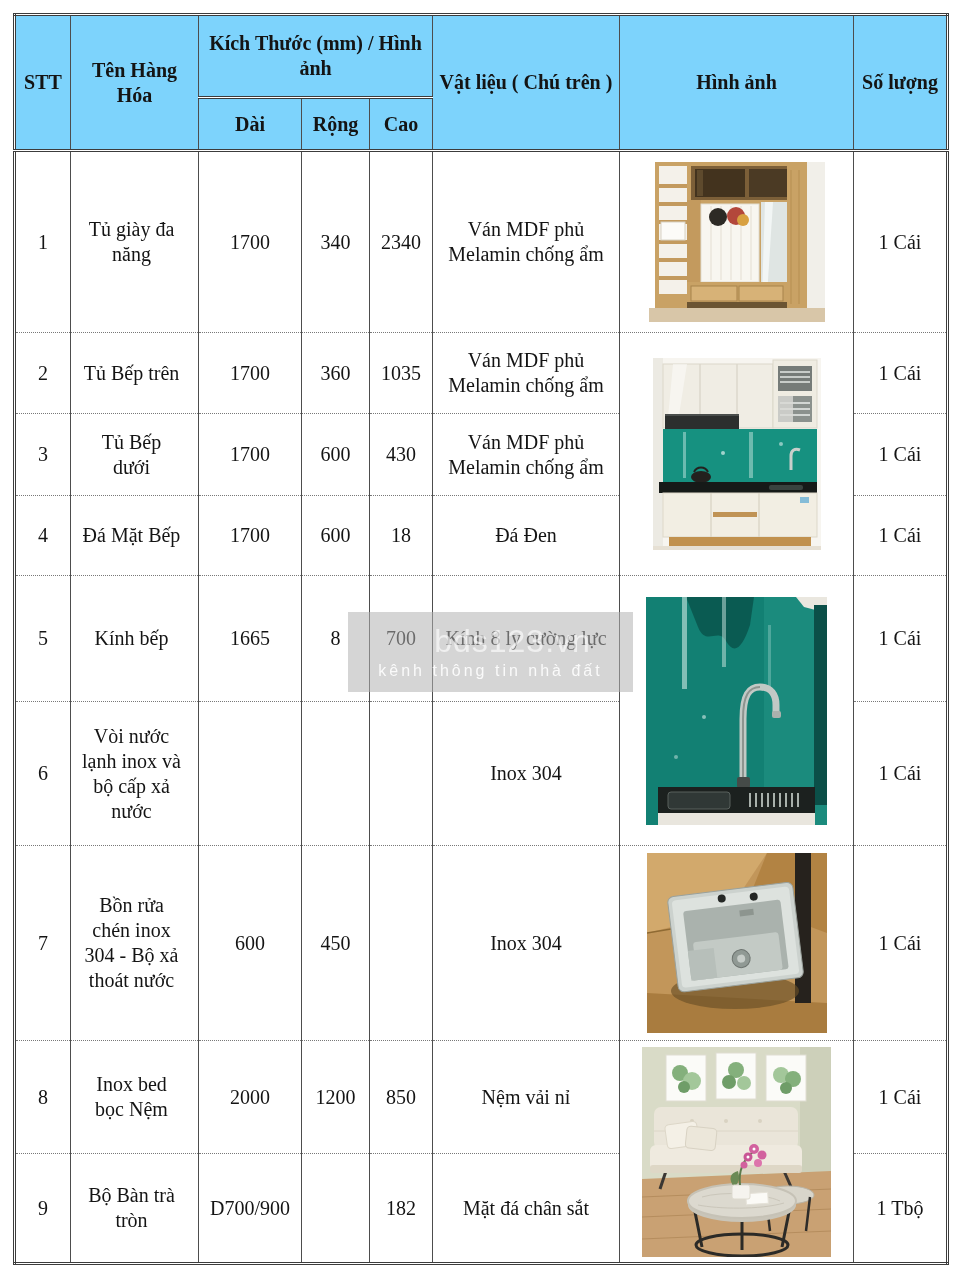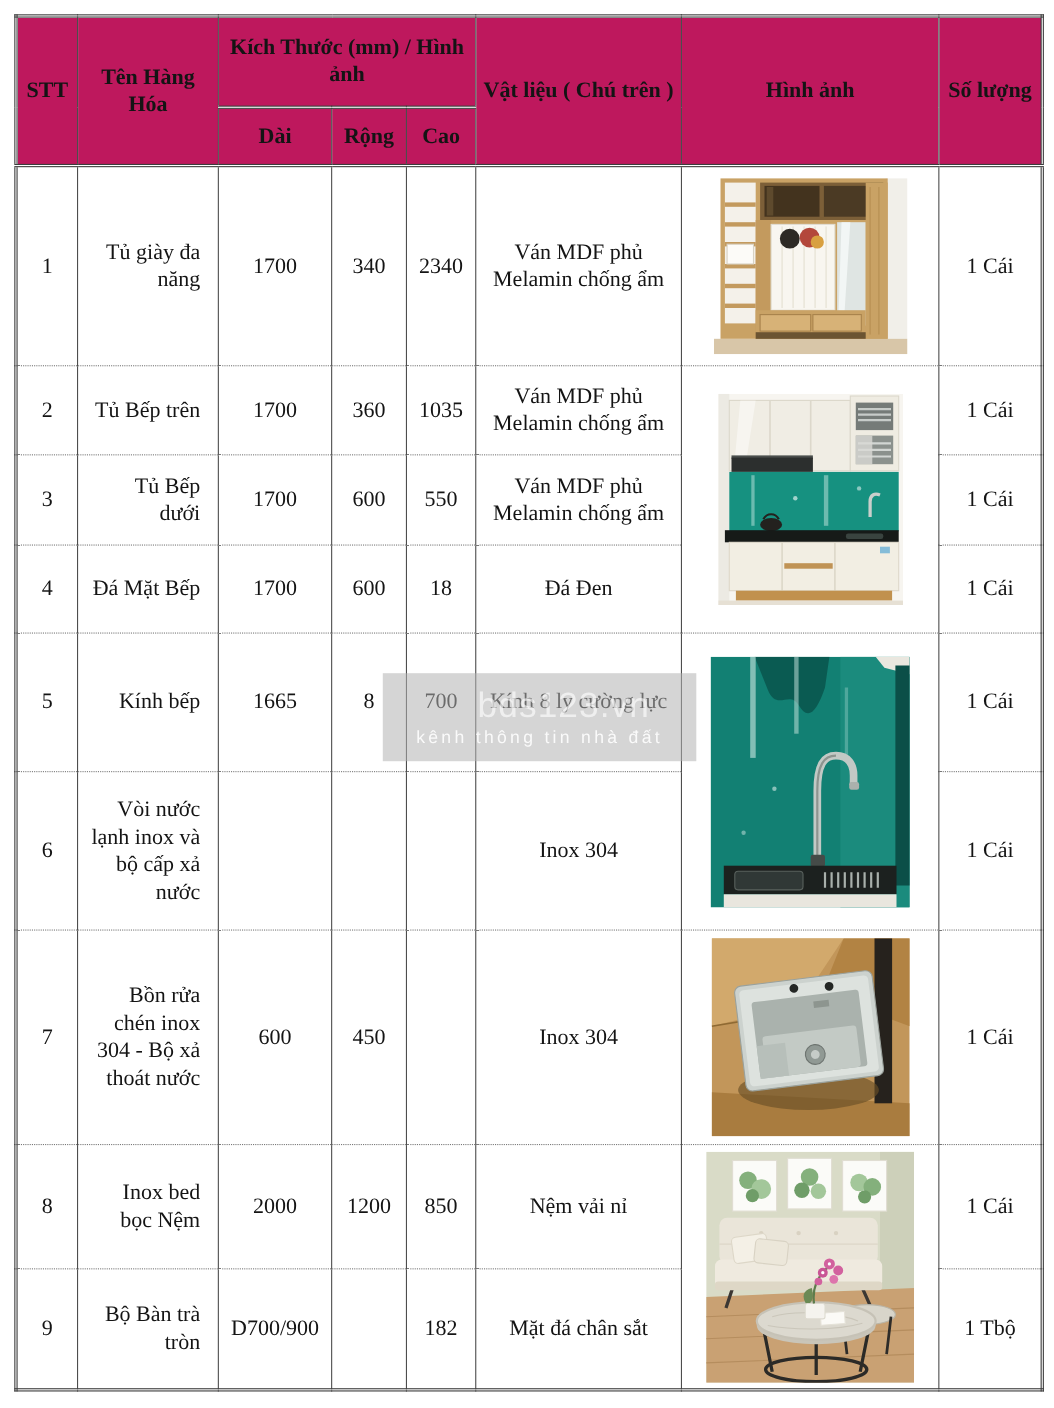--- a/index.html
+++ b/index.html
@@ -25,38 +25,38 @@
     font-size:20px;
     line-height:1.25;
     text-align:center;
     padding:0 4px;
     overflow:hidden;
   }
   thead th{
     font-weight:bold;
     border-top:1px solid #4d4d4d;
     border-bottom:3px double #3c3c3c;
-    background:#be185d;
+    background:#7dd3fc;
   }
   tbody td{
     border-top:1px dotted #787878;
     border-bottom:1px dotted #787878;
   }
   tr.hrow1{height:83px;}
   tr.hrow2{height:53px;}
   tr.r1{height:182px;}
   tr.r2{height:81px;}
   tr.r3{height:82px;}
   tr.r4{height:80px;}
   tr.r5{height:126px;}
   tr.r6{height:144px;}
   tr.r7{height:195px;}
   tr.r8{height:113px;}
   tr.r9{height:110px;}
-  td.c-name{text-align:right;padding:0 16px 0 10px;}
+  td.c-name{text-align:center;padding:0 16px 0 10px;}
   td.c-mat{padding:0 10px;}
   td.c-img{padding:0;}
   td.c-img svg{display:block;margin:0 auto;}
   
   .watermark{
     position:absolute;left:348px;top:612px;width:285px;height:80px;
     background:rgba(178,178,178,0.55);
     display:flex;flex-direction:column;align-items:center;justify-content:center;
     z-index:5;
     font-family:"Liberation Sans","DejaVu Sans",sans-serif;
@@ -187,21 +187,21 @@
           </svg>
         </td>
         <td>1 Cái</td>
       </tr>
 
       <tr class="r3">
         <td>3</td>
         <td class="c-name">Tủ Bếp dưới</td>
         <td>1700</td>
         <td>600</td>
-        <td>550</td>
+        <td>430</td>
         <td class="c-mat">Ván MDF phủ Melamin chống ẩm</td>
         <td>1 Cái</td>
       </tr>
 
       <tr class="r4">
         <td>4</td>
         <td class="c-name">Đá Mặt Bếp</td>
         <td>1700</td>
         <td>600</td>
         <td>18</td>

